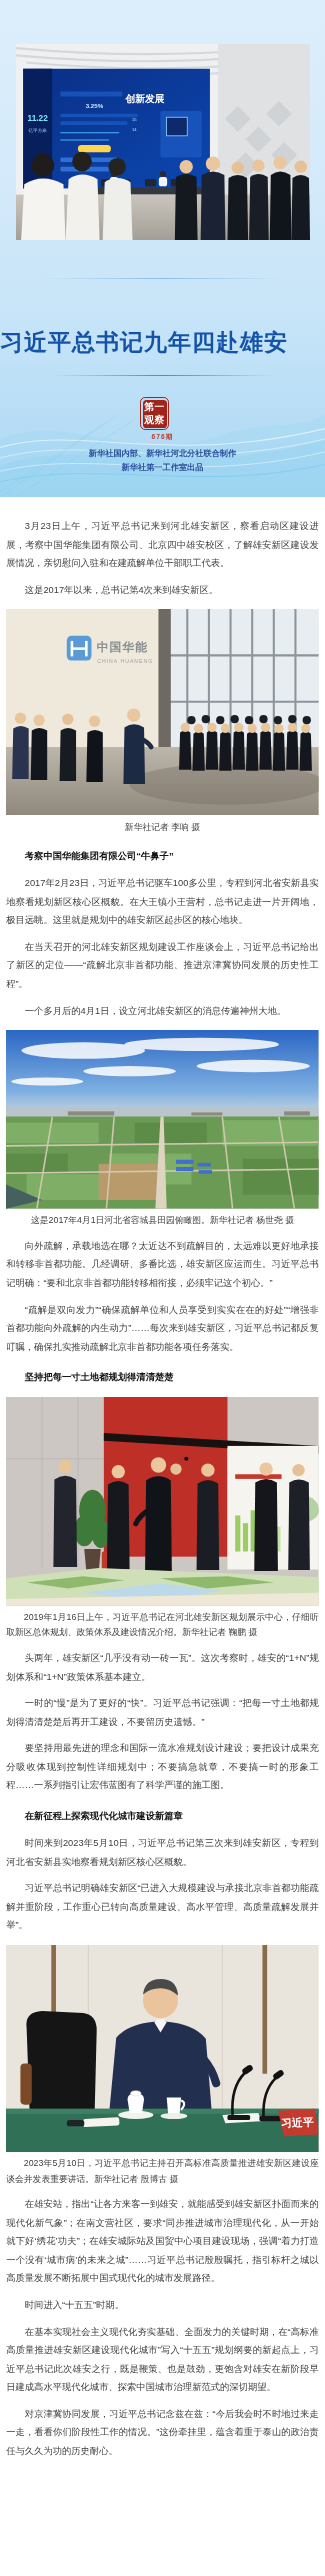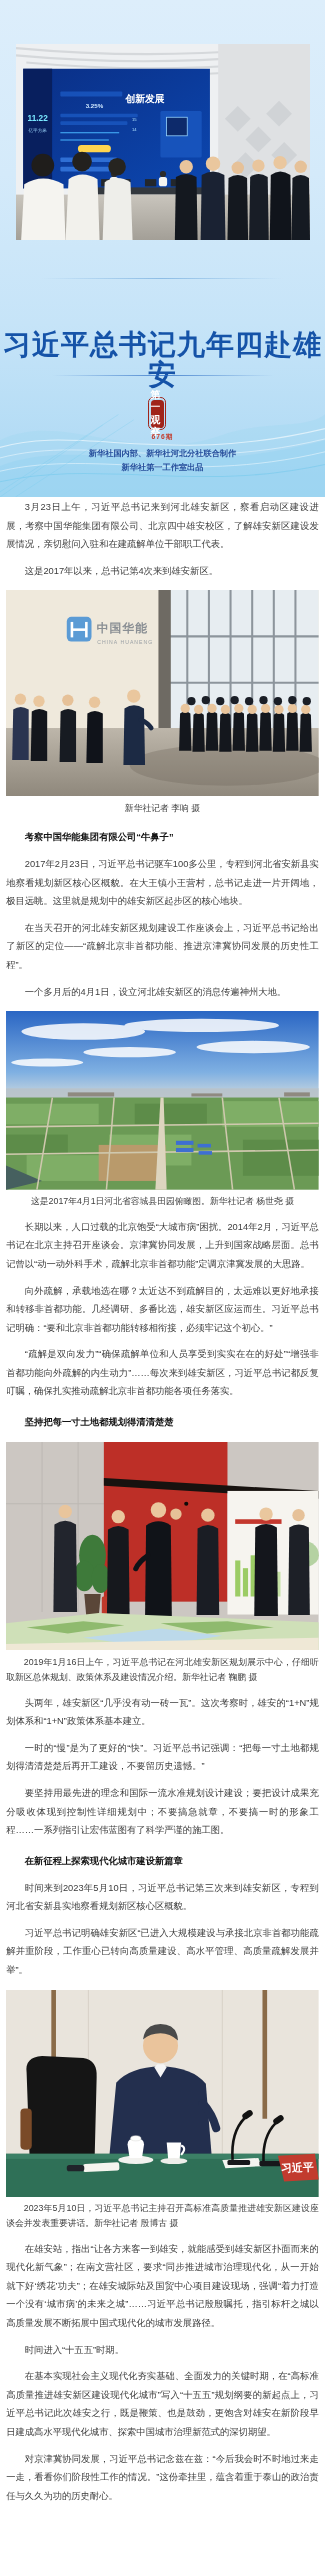--- a/index.html
+++ b/index.html
@@ -10,41 +10,41 @@
         background:linear-gradient(180deg,#ddeefb 0%,#d4eafa 35%,#c6e4f8 65%,#b4dcf5 88%,#a9d7f3 100%);
         overflow:hidden;}
   .hero-deco{position:absolute;left:0;bottom:0;width:325px;height:134px;}
   .hero-photo{position:absolute;left:15.5px;top:44px;width:294px;height:196px;display:block;}
   .hero-photo svg{display:block;width:100%;height:100%;}
   .divider{position:absolute;height:1px;}
   .divider-top{top:278px;left:41px;width:242px;
         background:linear-gradient(90deg,rgba(91,155,213,0) 0%,rgba(91,155,213,.55) 50%,rgba(91,155,213,0) 100%);}
   .divider-bottom{top:375px;left:52px;width:222px;
         background:linear-gradient(90deg,rgba(43,108,196,0) 0%,rgba(43,108,196,.75) 50%,rgba(43,108,196,0) 100%);}
-  .hero-title{position:absolute;top:313px;left:0;width:325px;text-align:center;
-        font-family:Liberation Mono, monospace;font-weight:700;
-        font-size:28px;line-height:30px;color:#1553a8;letter-spacing:1px;}
-  .seal{position:absolute;top:397px;left:148px;width:18px;height:33px;
+  .hero-title{position:absolute;top:313px;left:0;width:325px;text-align:left;
+        font-family:Liberation Serif, serif;font-weight:700;
+        font-size:23px;line-height:30px;color:#1553a8;letter-spacing:1px;}
+  .seal{position:absolute;top:397px;left:140px;width:29px;height:33px;
         border:1px solid #a0241a;border-radius:5.2px;padding:1.5px;box-sizing:border-box;}
   .seal-inner{width:100%;height:100%;background:#a0241a;border-radius:3.6px;
         display:flex;flex-direction:column;align-items:center;justify-content:center;}
   .seal-inner span{display:block;color:#ffffff;font-family:"Liberation Serif","DejaVu Serif",serif;
         font-weight:700;font-size:9.8px;line-height:12.4px;letter-spacing:0.5px;}
   .seal-issue{position:absolute;top:433px;left:0;width:325px;text-align:center;
         color:#c23a2a;font-size:6.7px;font-weight:700;letter-spacing:1px;}
   .credit{position:absolute;left:0;width:325px;text-align:center;font-weight:700;
         color:#274f9c;font-size:8.2px;}
   .credit1{top:448px;}
   .credit2{top:462px;}
 
   
   .content{padding:1px 6.2px 13.4px;background:#ffffff;}
   .content p{font-size:9.3px;line-height:18.5px;margin:8.2px 0;text-indent:2em;
         text-align:justify;color:#3d3d3d;}
-  .content p.first{margin-top:0;}
+  .content p.first{margin-top:19px;}
   .content h2{font-size:9.3px;line-height:18.5px;margin:12.4px 0 8.2px;text-indent:2em;
         font-weight:700;color:#141414;}
   figure{margin:10.3px 0 4.1px;}
   figure svg{display:block;width:100%;height:auto;}
   .caption{font-size:8.8px;line-height:15.5px;margin:4.1px 0 8.2px;color:#404040;}
   .cap-center{text-align:center;text-indent:0;}
   .cap-indent{text-indent:2em;text-align:justify;}
 </style>
 </head>
 <body>
@@ -333,21 +333,20 @@
       <g fill="#3e6fd1">
         <rect x="330" y="252" width="34" height="8"></rect>
           <rect x="330" y="266" width="34" height="8"></rect>
         <rect x="372" y="258" width="26" height="7"></rect>
           <rect x="374" y="272" width="26" height="7"></rect>
       </g>
     </svg>
   </figure>
   <div class="caption cap-center">这是2017年4月1日河北省容城县田园俯瞰图。新华社记者 杨世尧 摄</div>
 
-  <p>长期以来，人口过载的北京饱受“大城市病”困扰。2014年2月，习近平总书记在北京主持召开座谈会。京津冀协同发展，上升到国家战略层面。总书记曾以“动一动外科手术，疏解北京非首都功能”定调京津冀发展的大思路。</p>
   <p>向外疏解，承载地选在哪？太近达不到疏解目的，太远难以更好地承接和转移非首都功能。几经调研、多番比选，雄安新区应运而生。习近平总书记明确：“要和北京非首都功能转移相衔接，必须牢记这个初心。”</p>
   <p>“疏解是双向发力”“确保疏解单位和人员享受到实实在在的好处”“增强非首都功能向外疏解的内生动力”……每次来到雄安新区，习近平总书记都反复叮嘱，确保扎实推动疏解北京非首都功能各项任务落实。</p>
 
   <h2>坚持把每一寸土地都规划得清清楚楚</h2>
 
   <figure>
     <svg viewBox="0 0 607 405" aria-hidden="true">
       <rect width="607" height="405" fill="#ccc7c2"></rect>
       <g stroke="#bdb8b3" stroke-width="2">
           <line x1="70" y1="0" x2="70" y2="330"></line>

